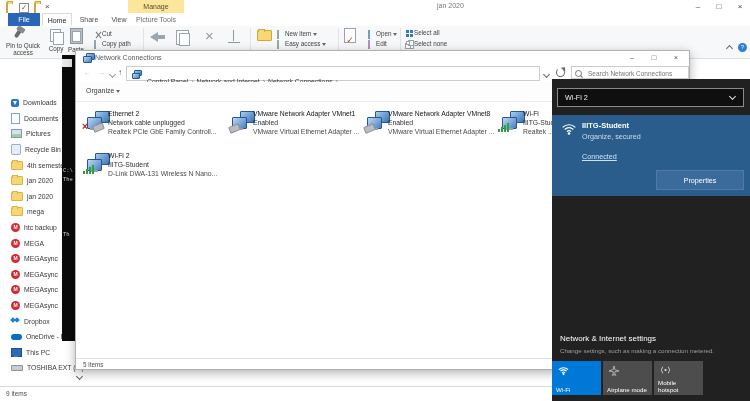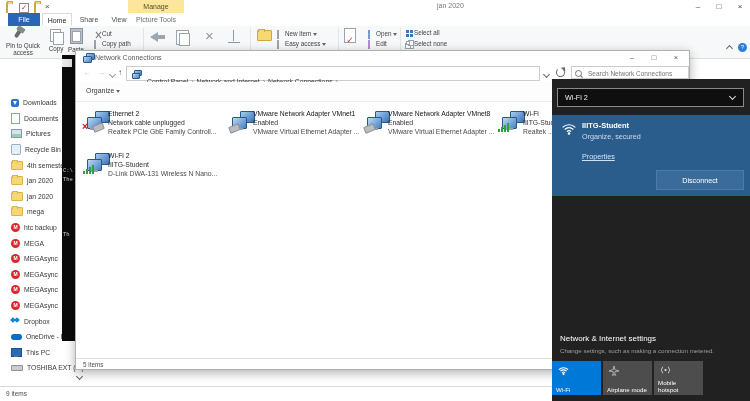--- a/index.html
+++ b/index.html
@@ -419,22 +419,22 @@
     </div>
     <div class="conn">
       <svg width="18" height="15" viewBox="0 0 24 18" style="position:absolute;left:8px;top:6px;">
         <path d="M3.5,7.5 A12,12 0 0 1 20.5,7.5" stroke="#fff" stroke-width="1.6" fill="none"></path>
         <path d="M6.3,10.3 A8,8 0 0 1 17.7,10.3" stroke="#fff" stroke-width="1.6" fill="none"></path>
         <path d="M9.2,13.2 A4,4 0 0 1 14.8,13.2" stroke="#fff" stroke-width="1.6" fill="none"></path>
         <circle cx="12" cy="15.6" r="1.7" fill="#fff"></circle>
       </svg>
       <span class="ssid">IIITG-Student</span>
       <span class="cstat">Organize, secured</span>
-      <span class="props">Properties</span>
-      <button class="disconnect">Disconnect</button>
+      <span class="props">Connected</span>
+      <button class="disconnect">Properties</button>
     </div>
     <span class="setlink">Network &amp; Internet settings</span>
     <span class="setdesc">Change settings, such as making a connection metered.</span>
 
     <div class="qtile on" style="left:0;">
       <svg width="13" height="11" viewBox="0 0 24 18">
         <path d="M3.5,7.5 A12,12 0 0 1 20.5,7.5" stroke="#fff" stroke-width="2" fill="none"></path>
         <path d="M6.3,10.3 A8,8 0 0 1 17.7,10.3" stroke="#fff" stroke-width="2" fill="none"></path>
         <path d="M9.2,13.2 A4,4 0 0 1 14.8,13.2" stroke="#fff" stroke-width="2" fill="none"></path>
         <circle cx="12" cy="15.6" r="2" fill="#fff"></circle>

